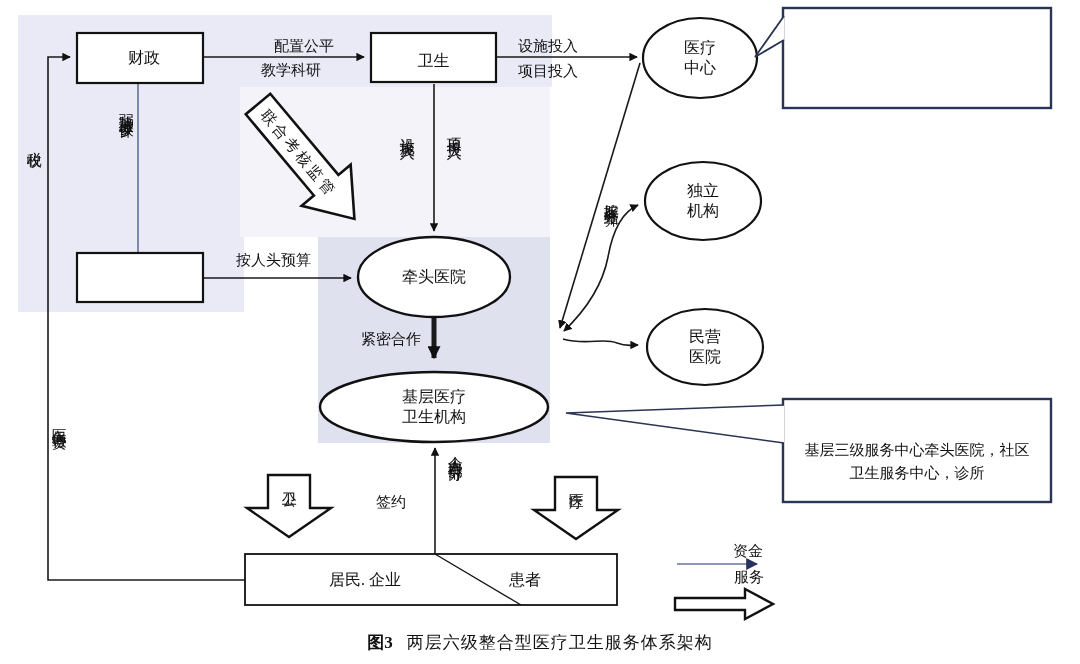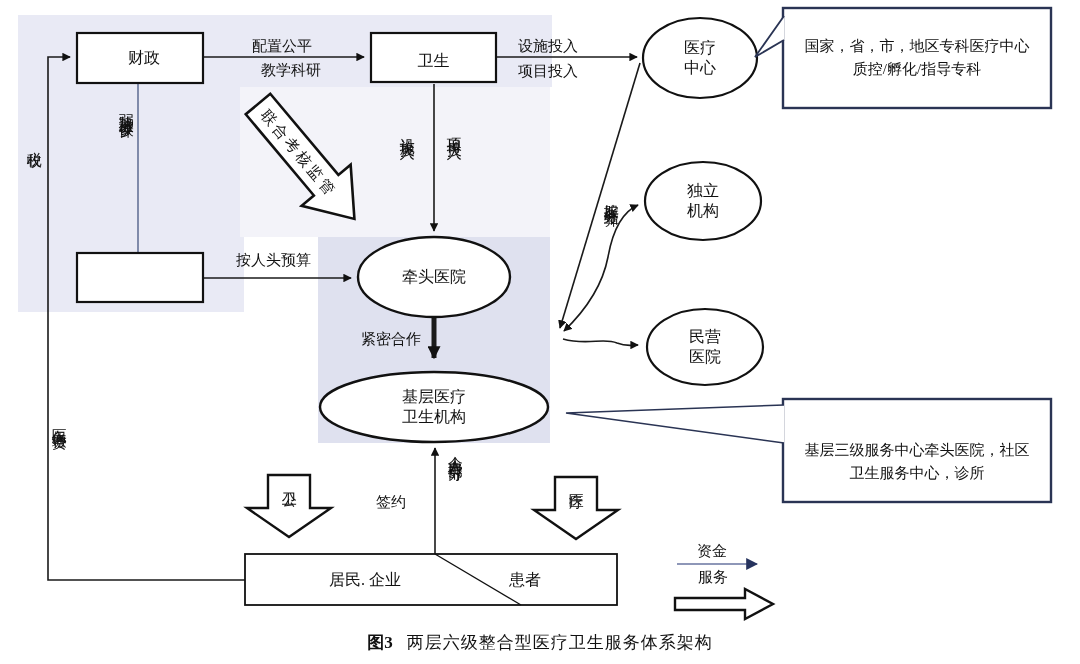--- a/index.html
+++ b/index.html
@@ -23,21 +23,21 @@
     position:absolute;display:flex;flex-direction:column;align-items:center;justify-content:center;
     text-align:center;font-size:15px;line-height:1.55;
   }
   .caption{
     position:absolute;left:0;top:631px;width:1080px;text-align:center;
     font-size:17px;letter-spacing:1px;
   }
   .caption b{margin-right:14px;letter-spacing:0;}
   .flow-arrow-txt{position:absolute;font-size:15px;line-height:1.15;
     writing-mode:vertical-rl;text-orientation:upright;}
-  .legend-lbl{position:absolute;font-size:15px;}
+  .legend-lbl{position:absolute;font-size:15px;margin-left:36px;}
 </style>
 </head>
 <body>
 
 <div id="canvas">
 
   <div class="bg bg-top"></div>
   <div class="bg bg-left"></div>
   <div class="bg bg-mid"></div>
   <div class="bg bg-center"></div>
@@ -114,43 +114,39 @@
 卫生机构</div>
   <div class="node-lbl" style="left:643px;top:18px;width:114px;height:80px;text-align:center;">医疗
 中心</div>
   <div class="node-lbl" style="left:645px;top:162px;width:116px;height:78px;">独立
 机构</div>
   <div class="node-lbl" style="left:647px;top:309px;width:116px;height:76px;">民营
 医院</div>
   <div class="node-lbl" style="left:250px;top:554px;width:230px;height:51px;">居民. 企业</div>
   <div class="node-lbl" style="left:470px;top:554px;width:110px;height:51px;">患者</div>
 
-  <div class="lbl" style="left:252px;top:37px;text-align:right;">配置公平</div>
+  <div class="lbl" style="left:274px;top:37px;text-align:right;">配置公平</div>
   <div class="lbl" style="left:261px;top:61px;">教学科研</div>
   <div class="lbl" style="left:518px;top:37px;">设施投入</div>
   <div class="lbl" style="left:518px;top:62px;">项目投入</div>
   <div class="lbl" style="left:236px;top:251px;">按人头预算</div>
   <div class="lbl" style="left:361px;top:330px;">紧密合作</div>
   <div class="lbl" style="left:376px;top:493px;">签约</div>
 
   <div class="lbl v" style="left:24px;top:140px;">税收</div>
   <div class="lbl v" style="left:116px;top:102px;">弱势群体参保</div>
   <div class="lbl v" style="left:397px;top:126px;">设施投入</div>
   <div class="lbl v" style="left:444px;top:126px;">项目投入</div>
   <div class="lbl v" style="left:601px;top:192px;">按服务结算</div>
   <div class="lbl v" style="left:445px;top:444px;">个人自费部分</div>
   <div class="lbl v" style="left:49px;top:417px;">医保缴费</div>
 
   <div class="flow-arrow-txt" style="left:280px;top:480px;">公卫</div>
   <div class="flow-arrow-txt" style="left:567px;top:482px;">医疗</div>
 
-  <div class="callout-txt" style="left:783px;top:8px;width:268px;height:100px;">
-    <span>国家，省，市，地区专科医疗中心</span>
-    <span>质控/孵化/指导专科</span>
-  </div>
   <div class="callout-txt" style="left:783px;top:399px;width:268px;height:126px;">
     <span>基层三级服务中心牵头医院，社区</span>
     <span>卫生服务中心，诊所</span>
   </div>
 
   <div class="legend-lbl" style="left:697px;top:542px;">资金</div>
   <div class="legend-lbl" style="left:698px;top:568px;">服务</div>
 
   <div class="caption">
     <b>图3</b><span>两层六级整合型医疗卫生服务体系架构</span>

